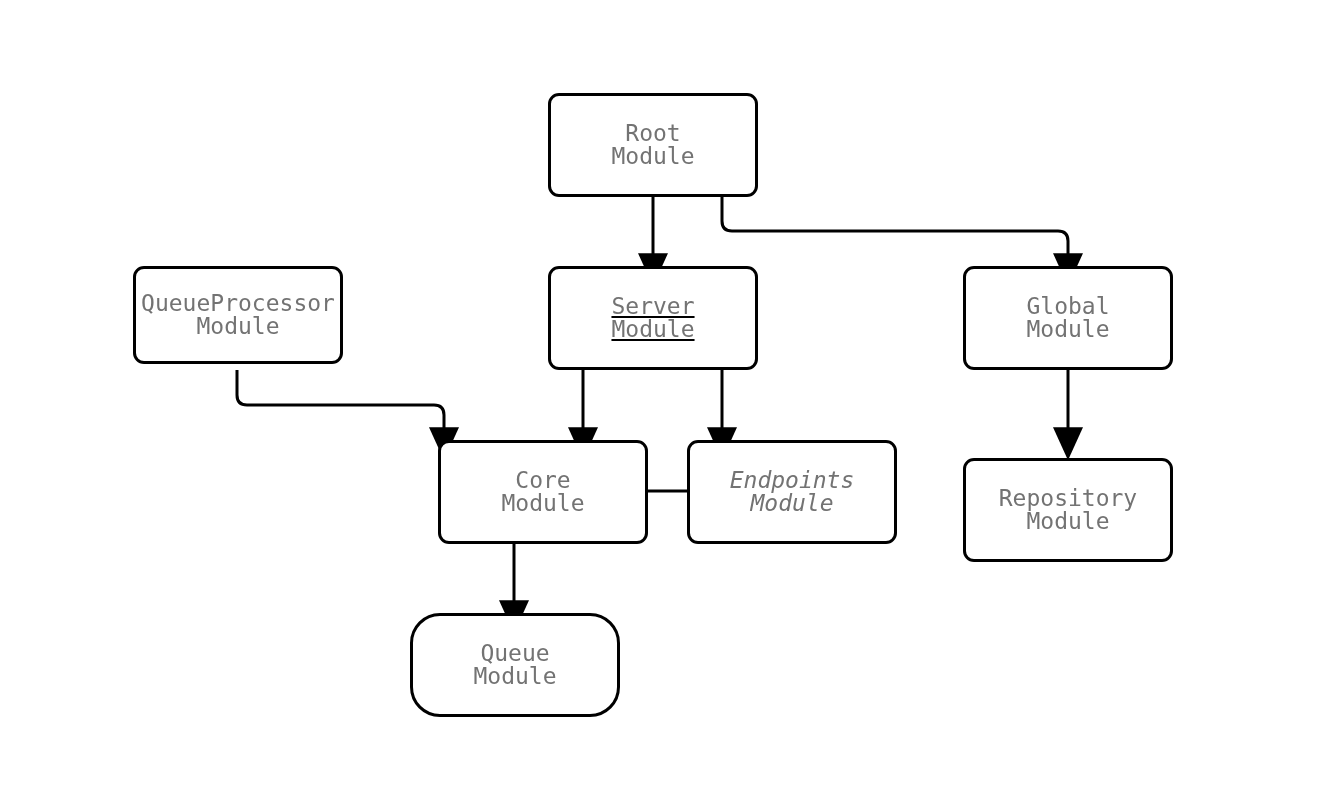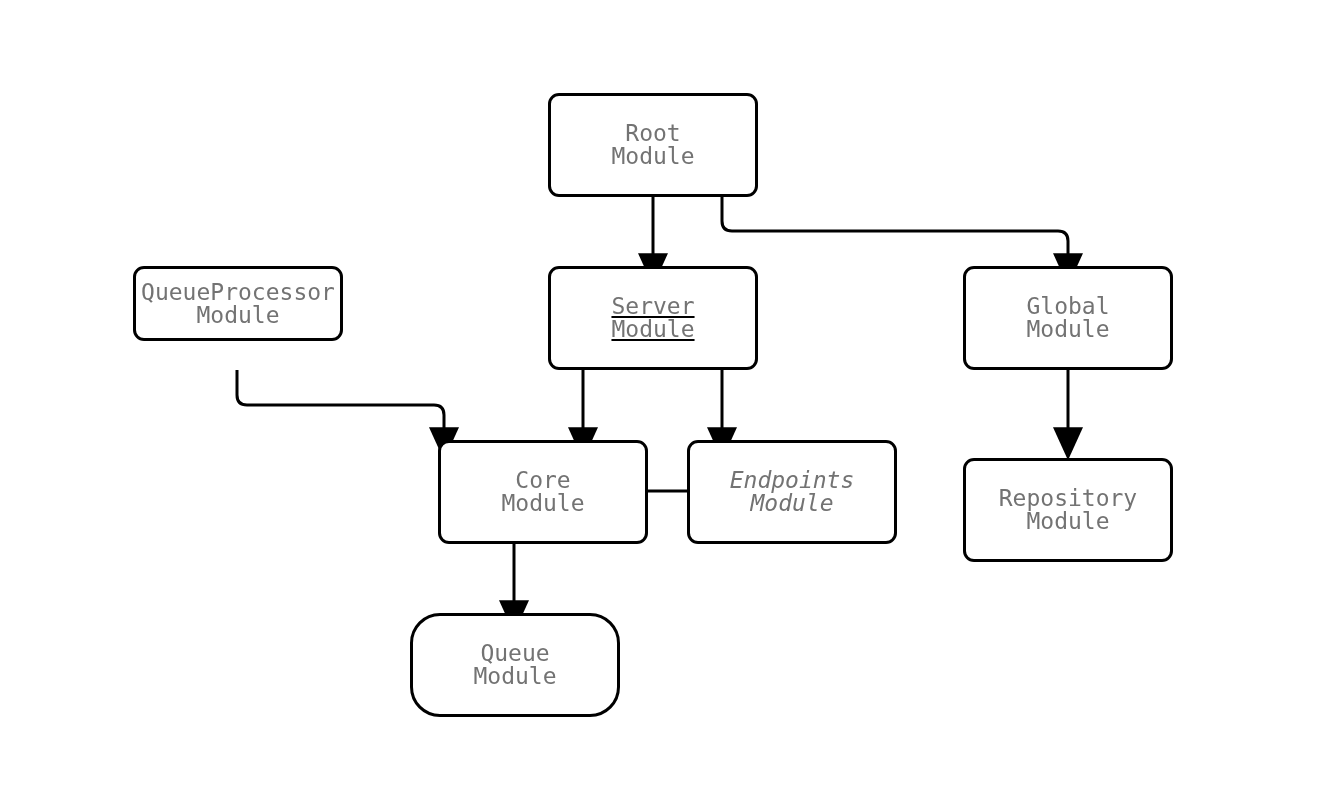--- a/index.html
+++ b/index.html
@@ -92,21 +92,21 @@
     <g>
       <path d="M 514 544 L 514 602" stroke="#000000" stroke-width="3" fill="none" marker-end="url(#arrow-down)"></path>
     </g>
   </svg>
 
   <div class="node" style="left:548px; top:93px; width:210px; height:104px;">
     <div class="node-line">Root</div>
     <div class="node-line">Module</div>
   </div>
 
-  <div class="node" style="left:133px; top:266px; width:210px; height:75px;">
+  <div class="node" style="left:133px; top:266px; width:210px; height:98px;">
     <div class="node-line">QueueProcessor</div>
     <div class="node-line">Module</div>
   </div>
 
   <div class="node" style="left:548px; top:266px; width:210px; height:104px;text-decoration:underline;">
     <div class="node-line">Server</div>
     <div class="node-line">Module</div>
   </div>
 
   <div class="node" style="left:963px; top:266px; width:210px; height:104px;">

